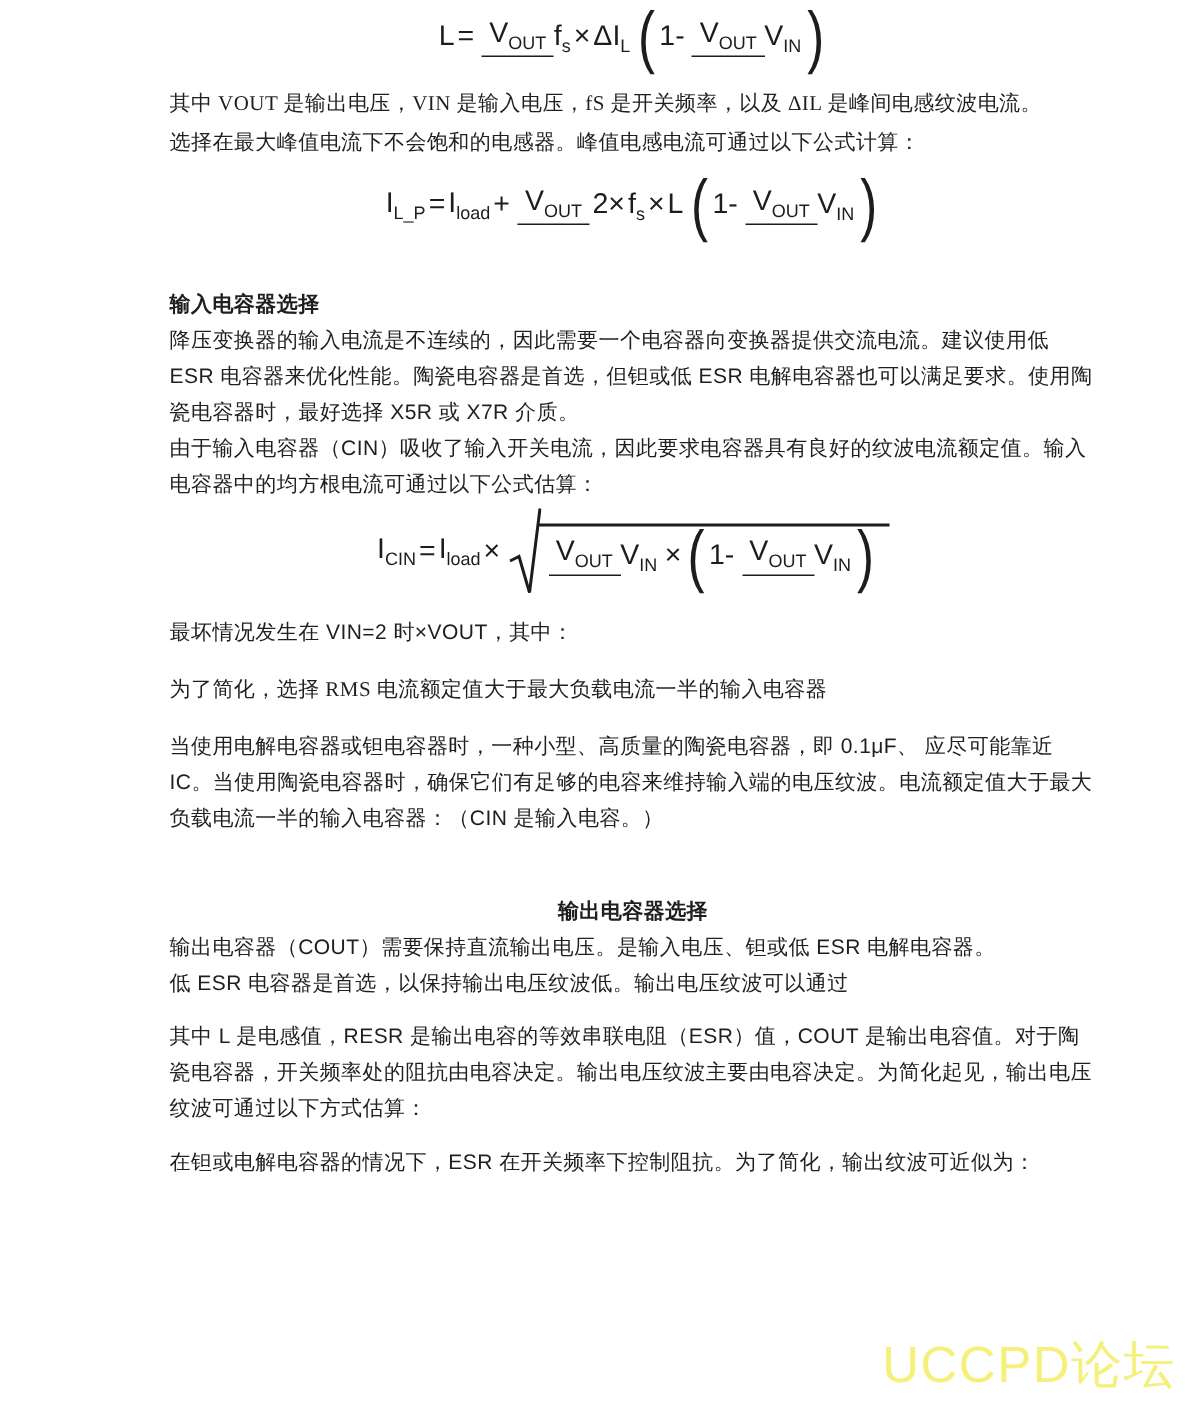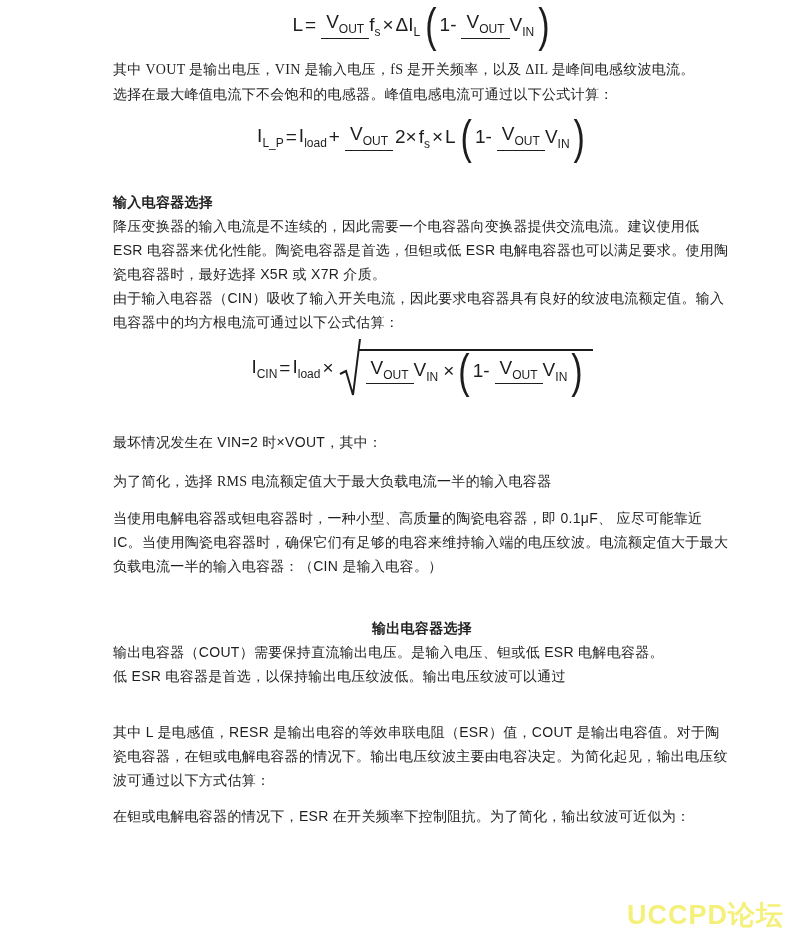--- a/index.html
+++ b/index.html
@@ -20,21 +20,21 @@
     font-size:14px;
     line-height:24px;
     letter-spacing:0.3px;
     color:#1f1f1f;
     text-align:left;
   }
   h3 { font-weight:700; }
   .mt12 { margin-top:12px; }
   .mt14 { margin-top:14px; }
   .mt16 { margin-top:16px;font-family:Liberation Serif, serif; }
-  .mt28 { margin-top:32px; }
+  .mt28 { margin-top:11px; }
   .mt36 { margin-top:36px; }
   .mt38 { margin-top:38px;text-align:center; }
 
   
   .formula-block { display:flex; justify-content:center; }
   .fb1 { margin-top:8px; }
   .fb2 { margin-top:14px; }
   .fb3 { margin-top:4px; }
   .formula-row {
     display:flex; align-items:center;
@@ -67,22 +67,22 @@
   .msqrt-content {
     display:inline-flex; align-items:center;
     border-top:2px solid #1d1d1d;
     padding:3px 8px 0 4px;
   }
 
   
   .watermark {
     position:absolute;
     right:9px; bottom:5px;
-    font-size:27px;
-    font-weight:700;
+    font-size:34px;
+    font-weight:400;
     color:#f4f07a;
     letter-spacing:1px;
     font-family:"Liberation Sans","DejaVu Sans",sans-serif;
     text-align:center;
   }
 </style>
 </head>
 <body>
 
 <div class="page">
@@ -198,19 +198,19 @@
     </div>
 
     <p class="mt28">最坏情况发生在 VIN=2 时×VOUT，其中：</p>
     <p class="mt16">为了简化，选择 RMS 电流额定值大于最大负载电流一半的输入电容器</p>
     <p class="mt12">当使用电解电容器或钽电容器时，一种小型、高质量的陶瓷电容器，即 0.1μF、 应尽可能靠近 IC。当使用陶瓷电容器时，确保它们有足够的电容来维持输入端的电压纹波。电流额定值大于最大负载电流一半的输入电容器：（CIN 是输入电容。）</p>
 
     <h3 class="mt38">输出电容器选择</h3>
     <p>输出电容器（COUT）需要保持直流输出电压。是输入电压、钽或低 ESR 电解电容器。</p>
     <p>低 ESR 电容器是首选，以保持输出电压纹波低。输出电压纹波可以通过</p>
 
-    <p class="mt28">其中 L 是电感值，RESR 是输出电容的等效串联电阻（ESR）值，COUT 是输出电容值。对于陶瓷电容器，在钽或电解电容器的情况下。输出电压纹波主要由电容决定。为简化起见，输出电压纹波可通过以下方式估算：</p>
+    <p class="mt28">其中 L 是电感值，RESR 是输出电容的等效串联电阻（ESR）值，COUT 是输出电容值。对于陶瓷电容器，开关频率处的阻抗由电容决定。输出电压纹波主要由电容决定。为简化起见，输出电压纹波可通过以下方式估算：</p>
     <p class="mt12">在钽或电解电容器的情况下，ESR 在开关频率下控制阻抗。为了简化，输出纹波可近似为：</p>
 
   </div>
 
   <div class="watermark">UCCPD论坛</div>
 </div>
 
 </body></html>

